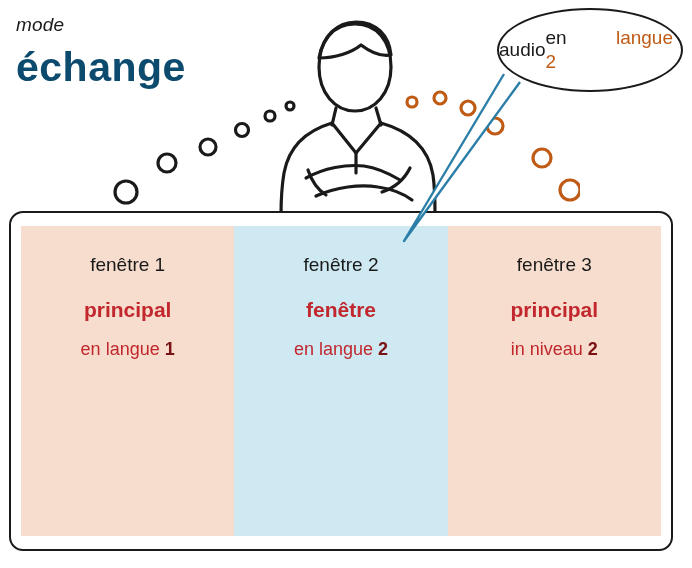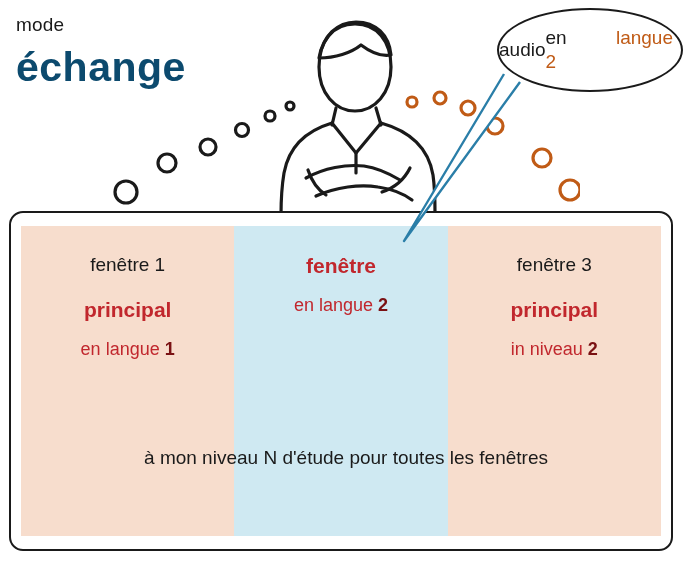--- a/index.html
+++ b/index.html
@@ -19,20 +19,21 @@
   }
 
   
   .mode-label {
     position: absolute;
     left: 16px;
     top: 14px;
     font-size: 19px;
     color: #1a1a1a;
     letter-spacing: 0.2px;
+    font-style: italic;
   }
   .mode-title {
     position: absolute;
     left: 16px;
     top: 44px;
     font-size: 41px;
     font-weight: bold;
     color: #0c4a6e;
     letter-spacing: 0.5px;
   }
@@ -209,31 +210,31 @@
 
   <div class="windows">
 
     <div class="win win-1">
       <div class="win-name">fenêtre 1</div>
       <div class="win-role">principal</div>
       <div class="win-lang"><span>en langue </span><b>1</b></div>
     </div>
 
     <div class="win win-2">
+      <div class="win-name">fenêtre 2</div>
       <div class="win-role">fenêtre</div>
       <div class="win-lang"><span>en langue </span><b>2</b></div>
     </div>
 
     <div class="win win-3">
       <div class="win-name">fenêtre 3</div>
       <div class="win-role">principal</div>
       <div class="win-lang"><span>in niveau </span><b>2</b></div>
     </div>
 
   </div>
 
-  <div class="footnote">à mon niveau N d'étude pour toutes les fenêtres</div>
 
   <svg class="pointer" viewBox="0 0 692 568">
     <path d="M504 74 L404 241 L520 82" fill="#ffffff" stroke="#2a7ea8" stroke-width="2.4" stroke-linejoin="round"></path>
   </svg>
 
 </div>
 
 </body></html>

